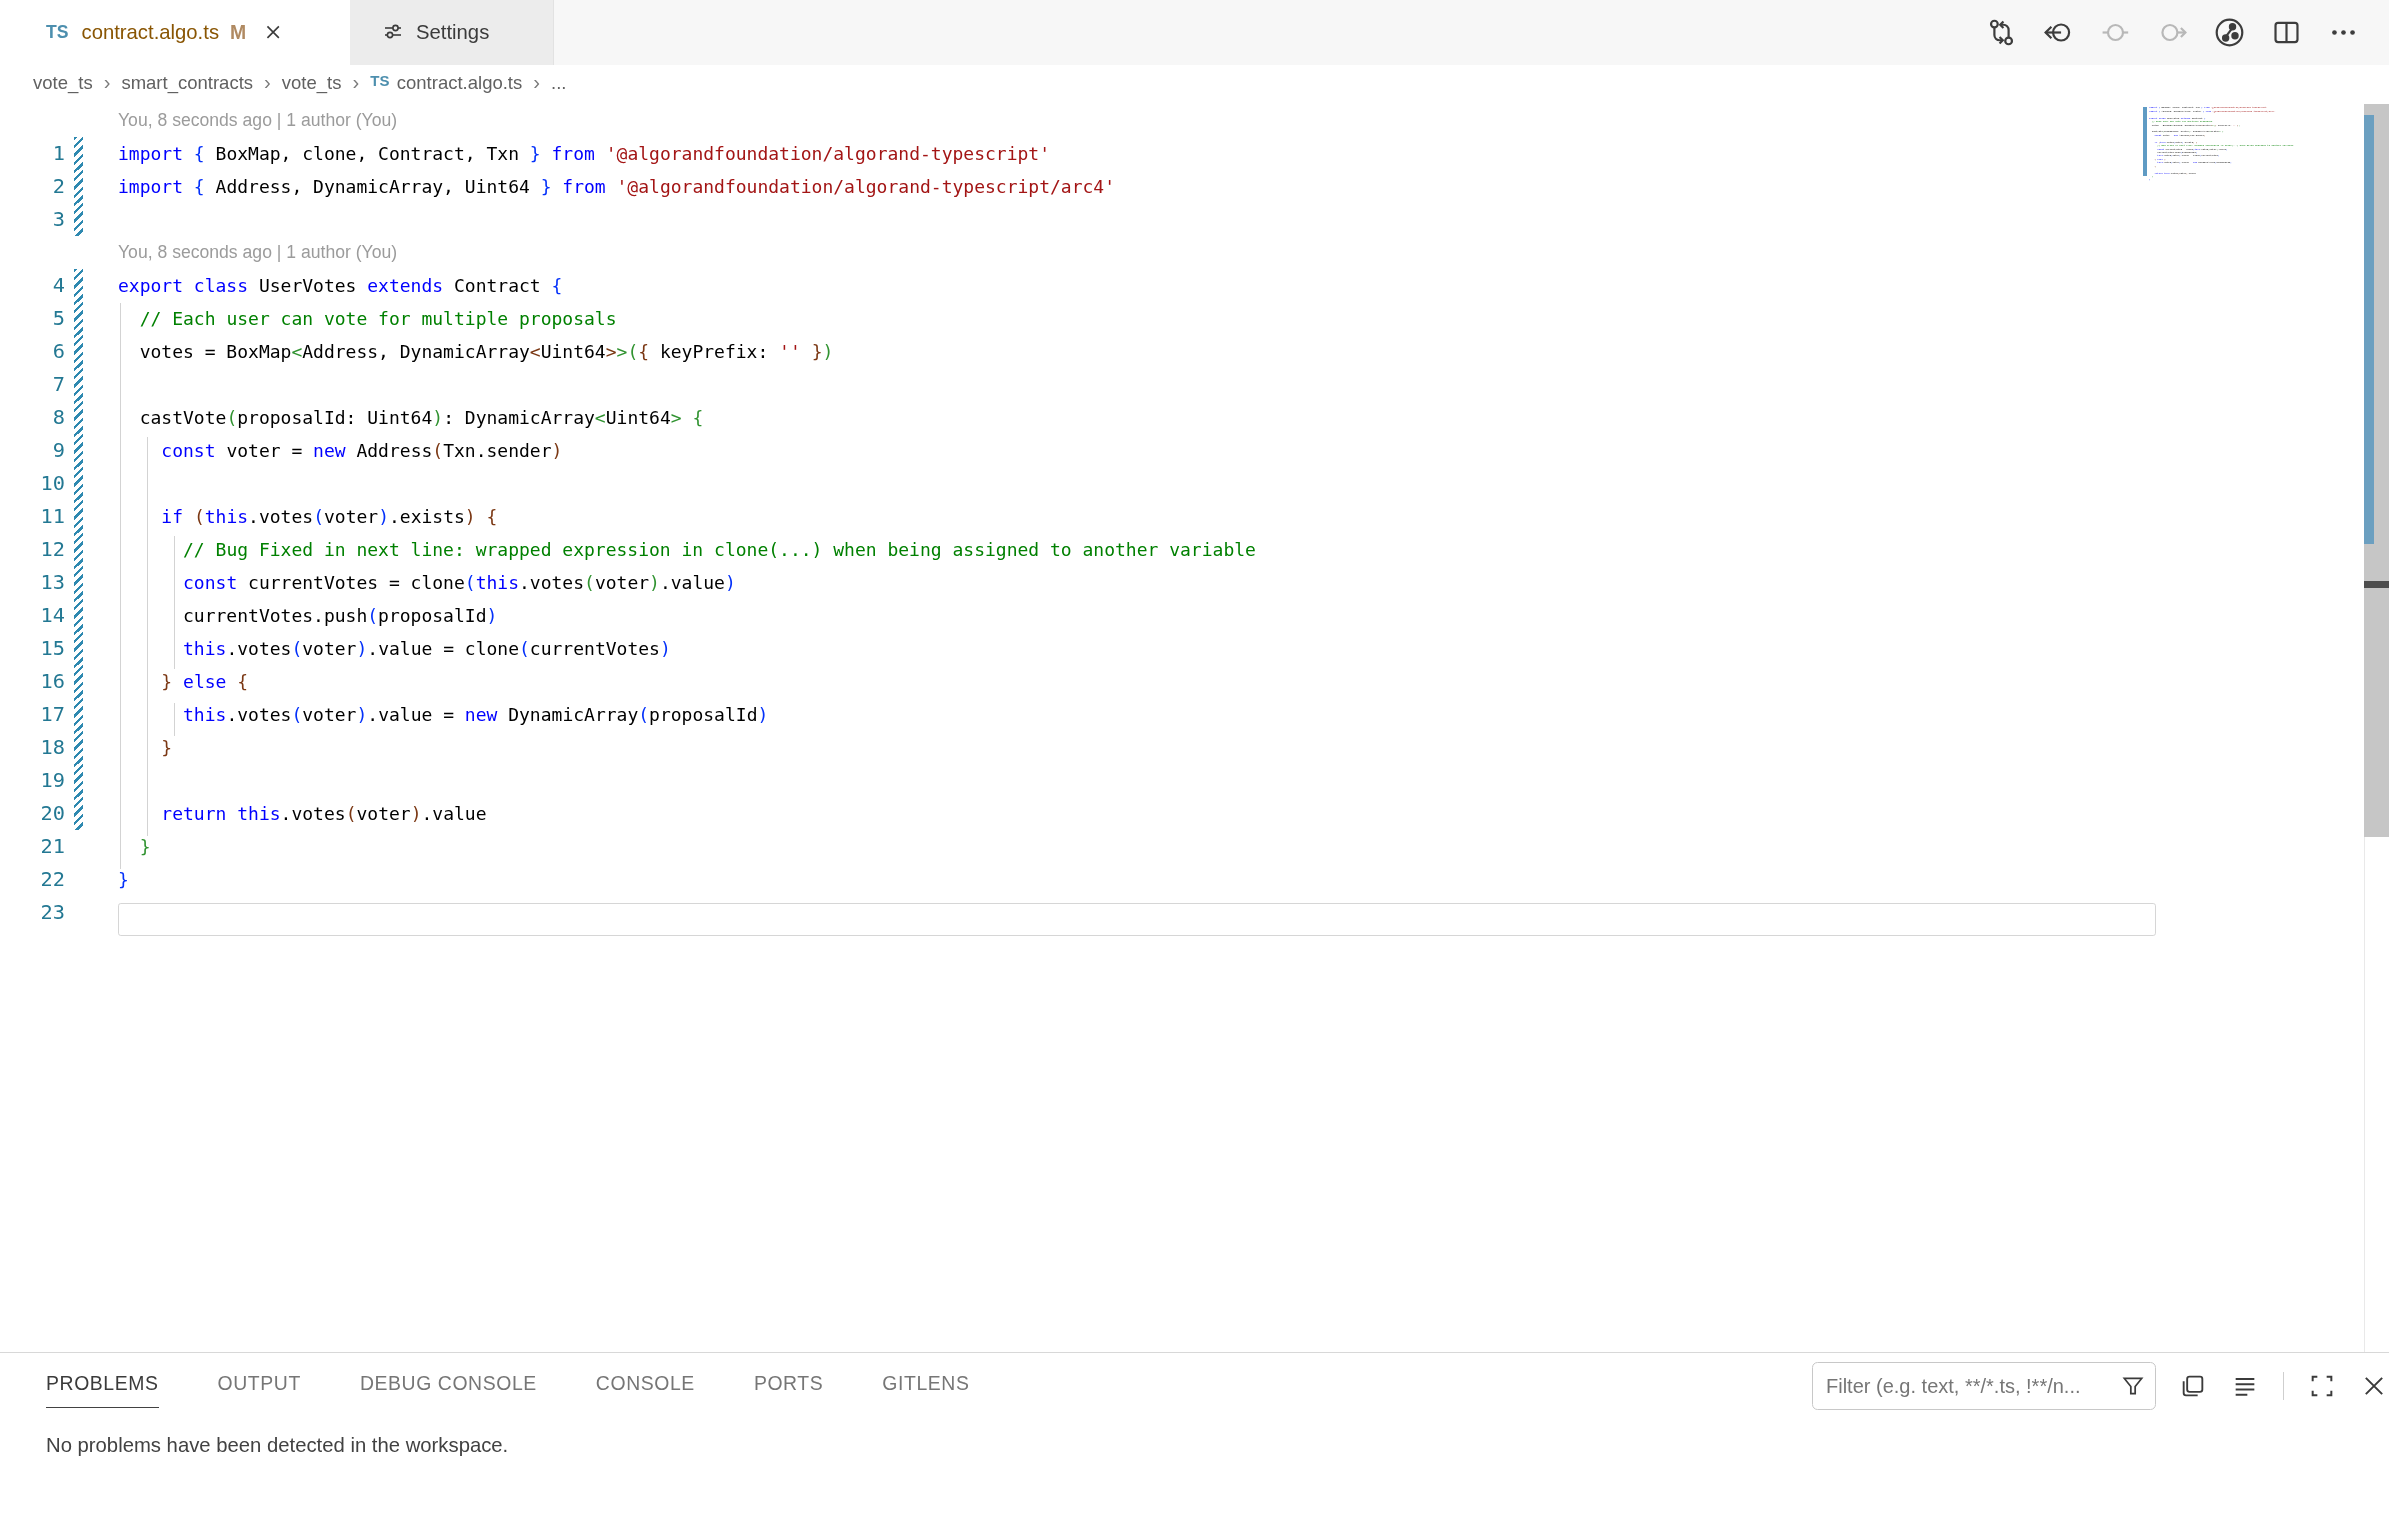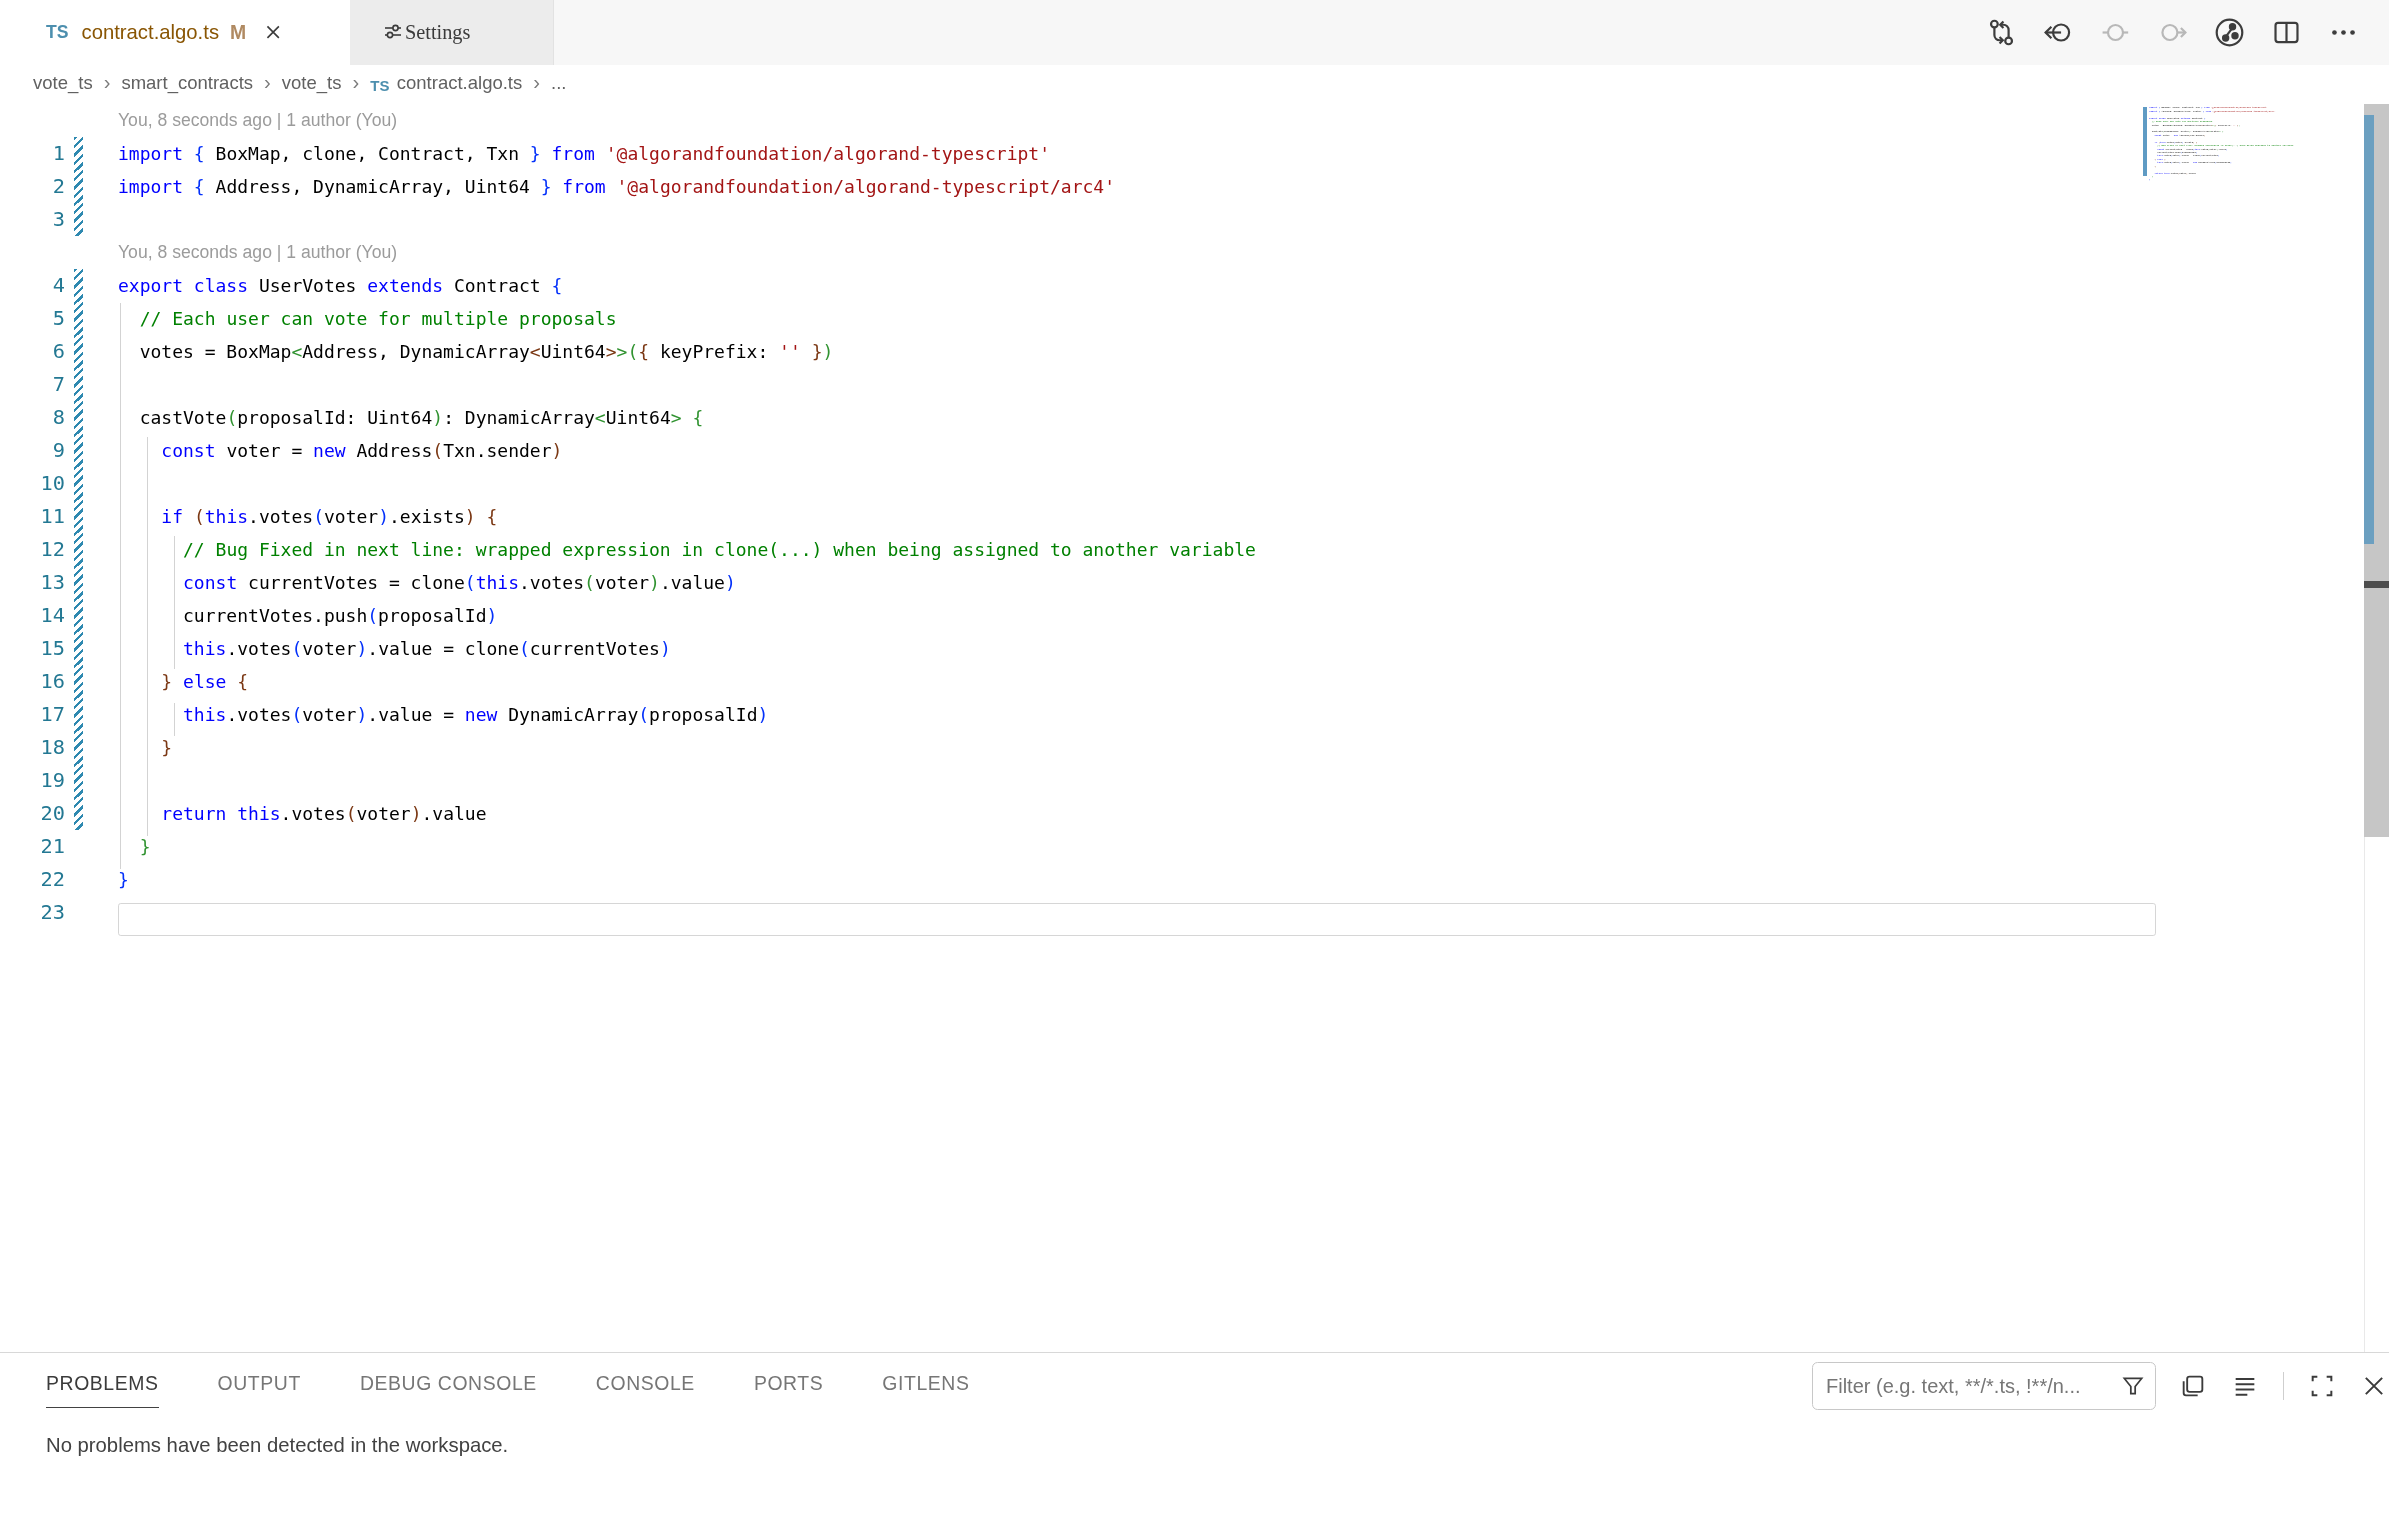--- a/index.html
+++ b/index.html
@@ -8,28 +8,28 @@
 
   
   .tabbar{position:absolute;left:0;top:0;width:2389px;height:65px;background:#f7f7f7;display:flex;}
   .tab{display:flex;align-items:center;height:65px;box-sizing:border-box;cursor:pointer;}
   .tab.active{width:351px;background:#ffffff;border-right:0.9px solid #ececec;padding-left:46px;}
   .tab.inactive{width:203px;background:#ececec;border-right:0.9px solid #e2e2e2;padding-left:30px;}
   .ts-badge{font-weight:700;font-size:17.6px;color:#4d8fae;letter-spacing:0;}
   .tab-label{font-size:20.3px;color:#895503;margin-left:13px;}
   .tab-badge{font-size:19.4px;font-weight:700;color:#b08a62;margin-left:11px;}
   .tab-close{margin-left:16.6px;display:flex;align-items:center;}
-  .tab.inactive .tab-label2{font-size:20.3px;color:#3b3b3b;font-family:Liberation Serif, serif;}
+  .tab.inactive .tab-label2{font-size:20.3px;color:#3b3b3b;margin-left:11px;}
   .actions{margin-left:auto;display:flex;align-items:center;gap:22px;padding-right:28px;}
   .abtn{display:flex;align-items:center;justify-content:center;width:35px;height:35px;border-radius:5.5px;}
 
   
   .breadcrumb{position:absolute;left:0;top:65px;width:2389px;height:35px;background:#fff;
               display:flex;align-items:center;padding-left:33px;font-size:18.5px;color:#616161;}
-  .bc-item{display:flex;align-items:flex-end;cursor:pointer;}
+  .bc-item{display:flex;align-items:flex-start;cursor:pointer;}
   .bc-sep{margin:0 11px;color:#7a7a7a;font-size:20.3px;line-height:1;}
   .bc-ts{font-weight:700;font-size:15px;color:#4d8fae;margin-right:7.4px;}
 
   
   .editor{position:absolute;left:0;top:100px;width:2389px;height:1252px;background:#fff;overflow:hidden;}
   .rows{position:absolute;left:0;top:3.7px;width:2389px;}
   .row,.lensrow{position:relative;height:33px;}
   .ln{position:absolute;left:0;top:0;width:65px;text-align:right;
       font-family:"DejaVu Sans Mono",monospace;font-size:20.3px;line-height:33px;color:#237893;}
   .gmark{position:absolute;left:74px;top:0;width:9.2px;height:33px;

